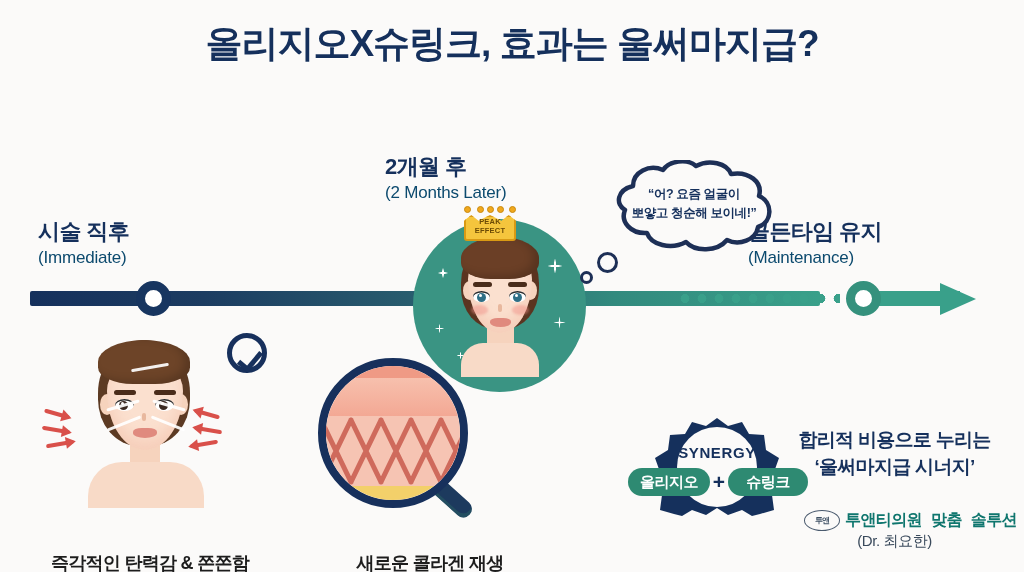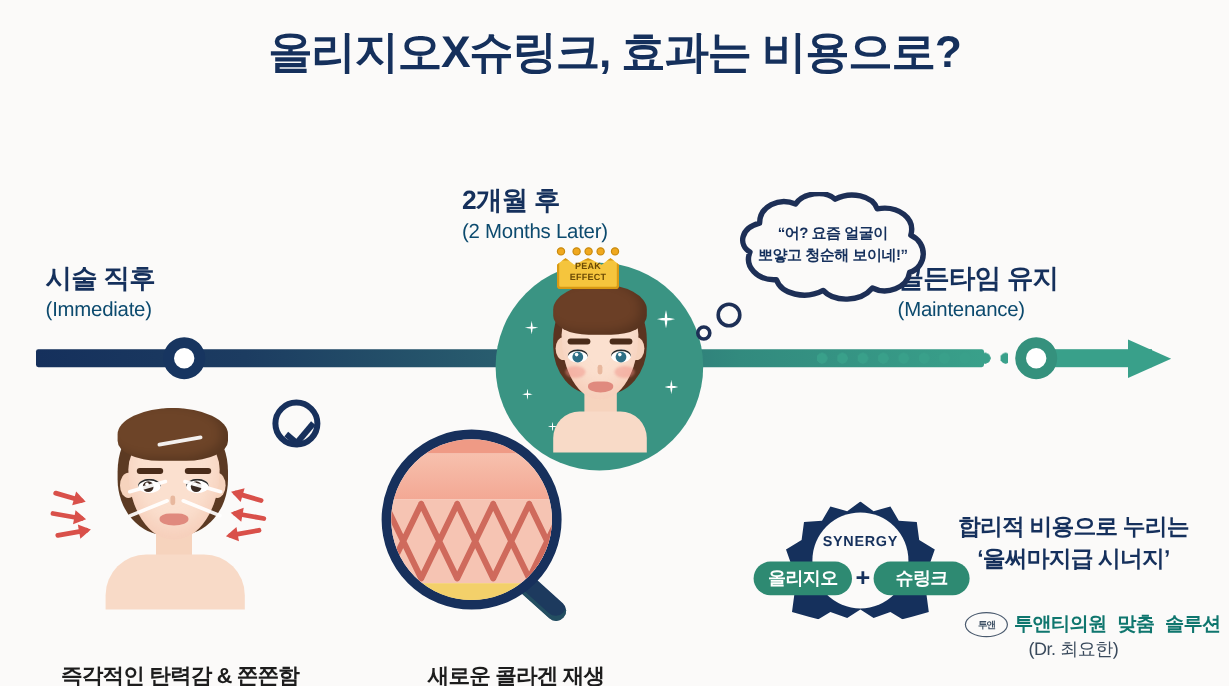--- a/index.html
+++ b/index.html
@@ -111,21 +111,21 @@
     background:linear-gradient(180deg,#f7c0ad,#f3a894);}
   .layer-derm{position:absolute;left:0;top:50px;width:100%;height:70px;background:#f6c4b3;}
   .layer-fat{position:absolute;left:0;top:120px;width:100%;height:40px;background:#f3d06a;}
   .mag-handle{position:absolute;left:116px;top:116px;width:48px;height:17px;border-radius:9px;
     background:#1d3a5e;transform:rotate(42deg);transform-origin:left center;
     box-shadow:inset -3px -3px 0 rgba(40,95,100,.55);}
 
   
   .syn{left:622px;top:418px;width:190px;height:98px;}
   .syn-txt{position:absolute;left:0;top:26px;width:190px;text-align:center;
-    font-size:12px;font-weight:700;color:#15305c;letter-spacing:.6px;}
+    font-size:15px;font-weight:700;color:#15305c;letter-spacing:.6px;}
   .pill{position:absolute;top:50px;height:28px;border-radius:14px;background:#2e8a72;
     color:#fff;font-size:15px;font-weight:700;letter-spacing:-.5px;
     display:flex;align-items:center;justify-content:center;box-sizing:border-box;}
   .pill-a{left:6px;width:82px;}
   .pill-b{left:106px;width:80px;}
   .plus{position:absolute;left:88px;top:50px;width:18px;height:28px;
     display:flex;align-items:center;justify-content:center;
     font-size:21px;font-weight:700;color:#15305c;}
 
   
@@ -145,21 +145,21 @@
     letter-spacing:-1px;flex:0 0 auto;font-family:Liberation Mono, monospace;}
   .sig-main{font-size:16px;font-weight:700;color:#0f766e;letter-spacing:-.6px;font-family:Liberation Mono, monospace;}
   .sig-sub{text-align:center;font-size:15px;color:#3a4a5c;letter-spacing:-.4px;margin-top:1px;}
 </style>
 </head>
 <body>
 
 <div class="stage">
 
   <div class="abs title-wrap">
-    <div class="title-l1">올리지오X슈링크, 효과는 비용으로?</div>
+    <div class="title-l1">올리지오X슈링크, 효과는 울써마지급?</div>
   </div>
 
   <div class="abs tl-bar"></div>
   <div class="abs tl-dots"></div>
   <div class="abs tl-arrow-shaft"></div>
   <div class="abs tl-arrow-head"></div>
   <div class="abs node node-1"></div>
   <div class="abs node node-3"></div>
 
   <div class="abs lab lab-1">

